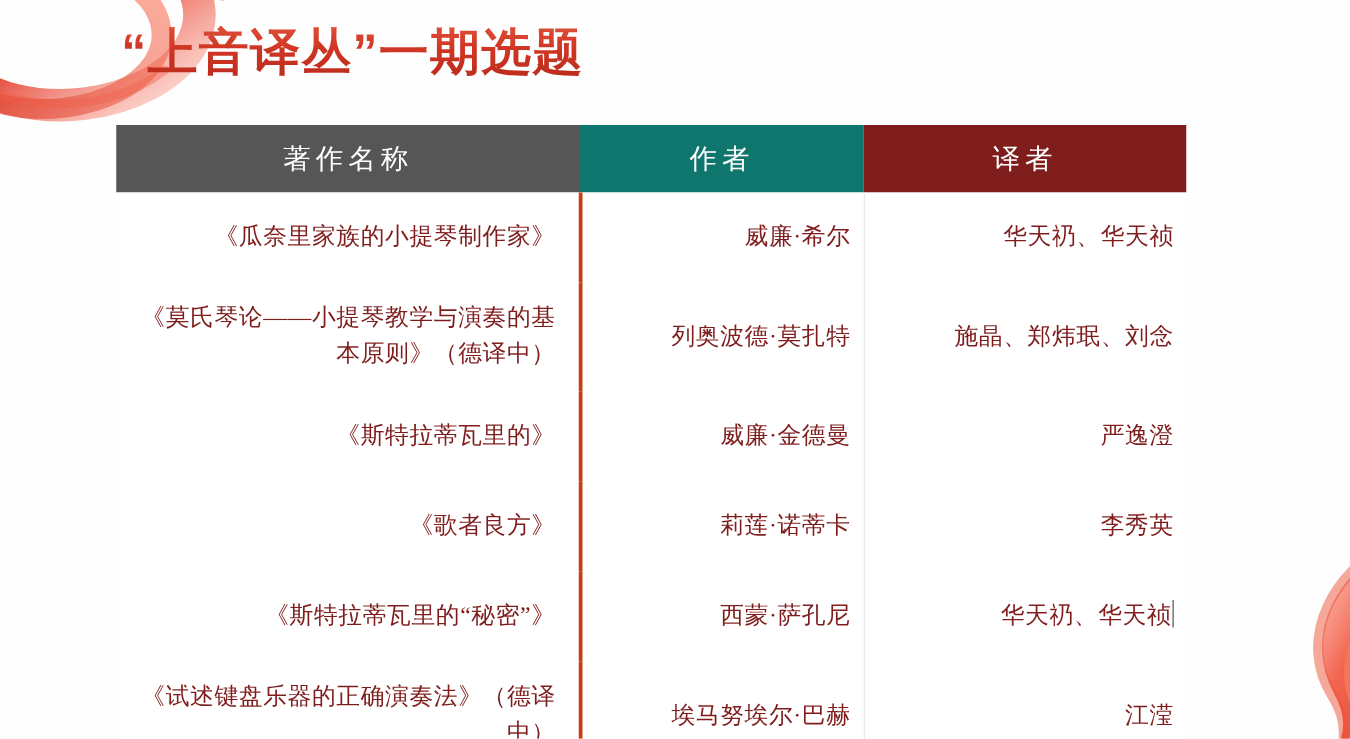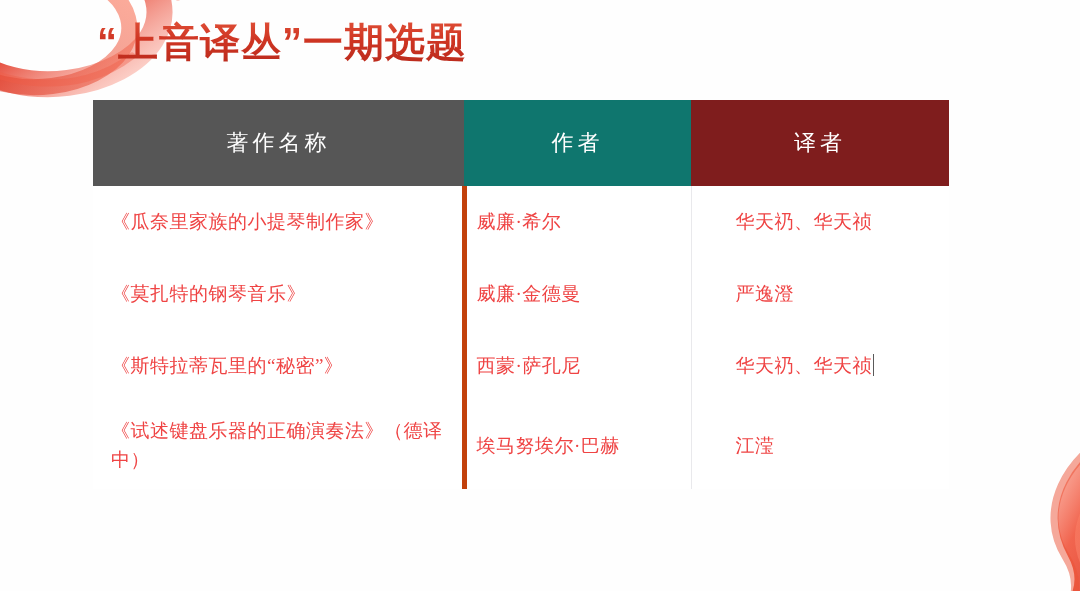--- a/index.html
+++ b/index.html
@@ -68,46 +68,46 @@
     width: 856px;
     border-collapse: collapse;
     table-layout: fixed;
   }
   #selection-table col.c-title { width: 371px; }
   #selection-table col.c-author { width: 227px; }
   #selection-table col.c-translator { width: 258px; }
 
   #selection-table thead th {
     height: 54px;
-    padding: 16px;
+    padding: 0;
     color: #ffffff;
     font-size: 22px;
     font-weight: normal;
     letter-spacing: 4px;
     text-align: center;
     vertical-align: middle;
     font-family: "Liberation Serif", "DejaVu Serif", serif;
   }
   th.head-title      { background: #565656; }
   th.head-author     { background: #0f766e; }
   th.head-translator { background: #7f1d1d; }
 
   #selection-table tbody td {
     background: #ffffff;
-    color: #ef4444;
+    color: #7f1d1d;
     font-size: 19px;
     line-height: 1.55;
-    text-align: left;
+    text-align: right;
     vertical-align: middle;
     padding: 14px 10px;
     letter-spacing: 0.5px;
     font-family: "Liberation Serif", "DejaVu Serif", serif;
   }
   #selection-table tbody td.col-work       { padding-left: 18px; padding-right: 18px; }
-  #selection-table tbody td.col-author     { border-left: 5px solid #c2410c; }
+  #selection-table tbody td.col-author     { border-left: 3px solid #c2410c; }
   #selection-table tbody td.col-translator { border-left: 1px solid #e9e9ec; padding-left: 44px; }
 
   #selection-table tbody tr { height: 72px; }
 
   .caret {
     display: inline-block;
     width: 1px;
     height: 22px;
     background: #5a5a5a;
     vertical-align: -4px;
@@ -174,23 +174,33 @@
         <th class="head-translator">译者</th>
       </tr>
     </thead>
     <tbody>
       <tr>
         <td class="col-work">《瓜奈里家族的小提琴制作家》</td>
         <td class="col-author">威廉·希尔</td>
         <td class="col-translator">华天礽、华天祯</td>
       </tr>
       <tr>
-        <td class="col-work">《莫扎特的钢琴音乐》</td>
+        <td class="col-work">《莫氏琴论——小提琴教学与演奏的基本原则》（德译中）</td>
+        <td class="col-author">列奥波德·莫扎特</td>
+        <td class="col-translator">施晶、郑炜珉、刘念</td>
+      </tr>
+      <tr>
+        <td class="col-work">《斯特拉蒂瓦里的》</td>
         <td class="col-author">威廉·金德曼</td>
         <td class="col-translator">严逸澄</td>
+      </tr>
+      <tr>
+        <td class="col-work">《歌者良方》</td>
+        <td class="col-author">莉莲·诺蒂卡</td>
+        <td class="col-translator">李秀英</td>
       </tr>
       <tr>
         <td class="col-work">《斯特拉蒂瓦里的“秘密”》</td>
         <td class="col-author">西蒙·萨孔尼</td>
         <td class="col-translator"><span>华天礽、华天祯</span><span class="caret"></span></td>
       </tr>
       <tr>
         <td class="col-work">《试述键盘乐器的正确演奏法》（德译中）</td>
         <td class="col-author">埃马努埃尔·巴赫</td>
         <td class="col-translator">江滢</td>

